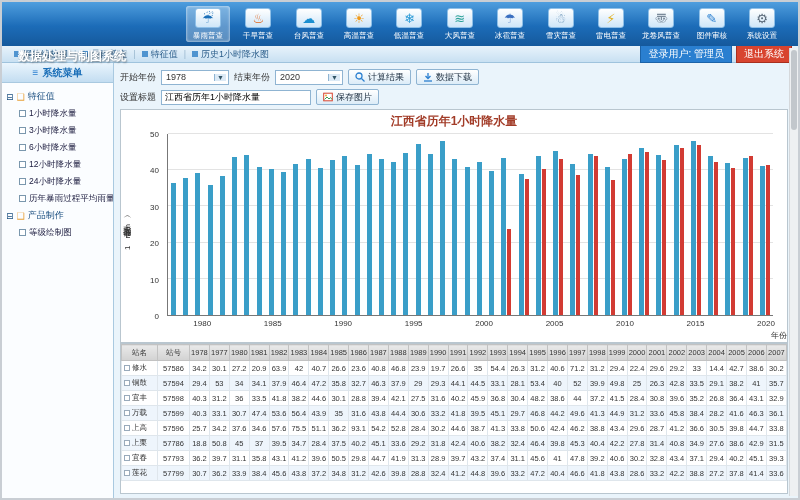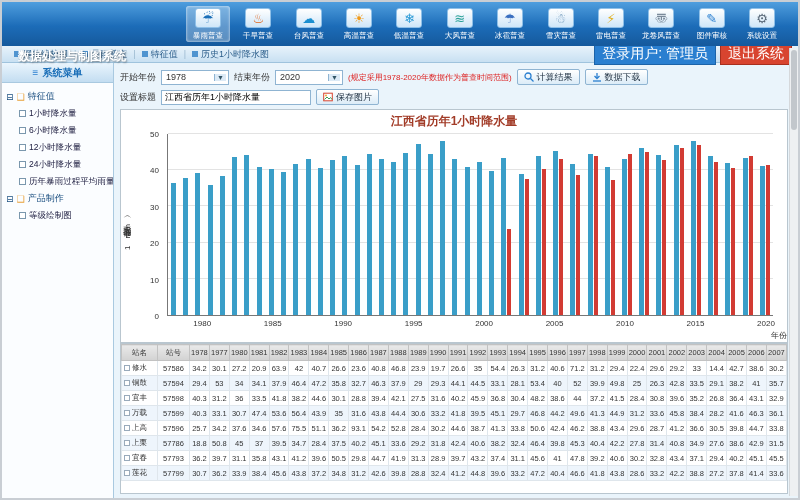--- a/index.html
+++ b/index.html
@@ -25,21 +25,21 @@
     justify-content:center; font-size:13px; line-height:1; }
   .tb-lbl { font-size:8px; color:#fff; margin-top:2px; white-space:nowrap; transform:scale(.95); }
 
   
   .tabbar { height:17px; flex:none; background:linear-gradient(180deg,#e8f3fb,#c8e0f2);
     border-bottom:1px solid #9fc3dd; display:flex; align-items:center; padding:0 6px; font-size:9px; color:#2a5d8a; }
   .tab-item { padding:0 6px; cursor:pointer; display:flex; align-items:center; gap:3px; }
   .tab-item .sq { width:6px; height:6px; background:#4f94d0; display:inline-block; }
   .tab-sep { color:#9ab8cf; }
   .tabbar-right { margin-left:auto; display:flex; gap:4px; align-items:center; }
-  .pill { font-size:14px; color:#fff; border-radius:0; padding:1px 7px; cursor:pointer; white-space:nowrap; }
+  .pill { font-size:10px; color:#fff; border-radius:0; padding:1px 7px; cursor:pointer; white-space:nowrap; }
   .pill.user { background:#2a7fd0; border:1px solid #1c63a8; }
   .pill.logout { background:#d8442f; border:1px solid #a82f1e; }
 
   
   .body { flex:1; display:flex; min-height:0; }
   .sidebar { width:112px; flex:none; background:#fbfdff; border-right:1px solid #a9c9e0; display:flex; flex-direction:column; }
   .sidebar-title { height:20px; flex:none; display:flex; align-items:center; justify-content:center; gap:4px;
     background:linear-gradient(180deg,#eaf5fd,#c3ddf1); border-bottom:1px solid #a9c9e0;
     color:#1b6fb8; font-size:10px; font-weight:bold; }
   .tree { padding:5px 3px; font-size:9px; color:#224; overflow:hidden; }
@@ -205,20 +205,24 @@
             <span>⊟</span>
             <span class="fold">❑</span>
             <span>特征值</span>
           </div>
           <div class="tree-child">
             <span class="cbx"></span>
             <span class="lbl">1小时降水量</span>
           </div>
           <div class="tree-child">
             <span class="cbx"></span>
+            <span class="lbl">3小时降水量</span>
+          </div>
+          <div class="tree-child">
+            <span class="cbx"></span>
             <span class="lbl">6小时降水量</span>
           </div>
           <div class="tree-child">
             <span class="cbx"></span>
             <span class="lbl">12小时降水量</span>
           </div>
           <div class="tree-child">
             <span class="cbx"></span>
             <span class="lbl">24小时降水量</span>
           </div>
@@ -244,21 +248,20 @@
         <span>开始年份</span>
         <span class="select">
           <span>1978</span>
             <span class="arr">▼</span>
         </span>
         <span>结束年份</span>
         <span class="select">
           <span>2020</span>
             <span class="arr">▼</span>
         </span>
-        <span class="note">(规定采用1978-2020年数据作为普查时间范围)</span>
         <span class="btn">
           <svg class="ico-svg" viewBox="0 0 10 10">
               <circle cx="4" cy="4" r="3" fill="none" stroke="#2a7fd0" stroke-width="1.3"></circle>
               <line x1="6.5" y1="6.5" x2="9.5" y2="9.5" stroke="#2a7fd0" stroke-width="1.3"></line>
             </svg>
           <span>计算结果</span>
         </span>
         <span class="btn">
           <svg class="ico-svg" viewBox="0 0 10 10">
               <line x1="5" y1="1" x2="5" y2="6" stroke="#2a7fd0" stroke-width="1.3"></line>
@@ -768,21 +771,21 @@
                 <td>47.8</td>
                 <td>39.2</td>
                 <td>40.6</td>
                 <td>30.2</td>
                 <td>32.8</td>
                 <td>43.4</td>
                 <td>37.1</td>
                 <td>29.4</td>
                 <td>40.2</td>
                 <td>45.1</td>
-                <td>45.5</td>
+                <td>39.3</td>
               </tr>
               <tr>
                 <td class="name"><span class="row-ico"></span><span>莲花</span></td>
                 <td>57799</td>
                 <td>30.7</td>
                 <td>36.2</td>
                 <td>33.9</td>
                 <td>38.4</td>
                 <td>45.6</td>
                 <td>43.8</td>

